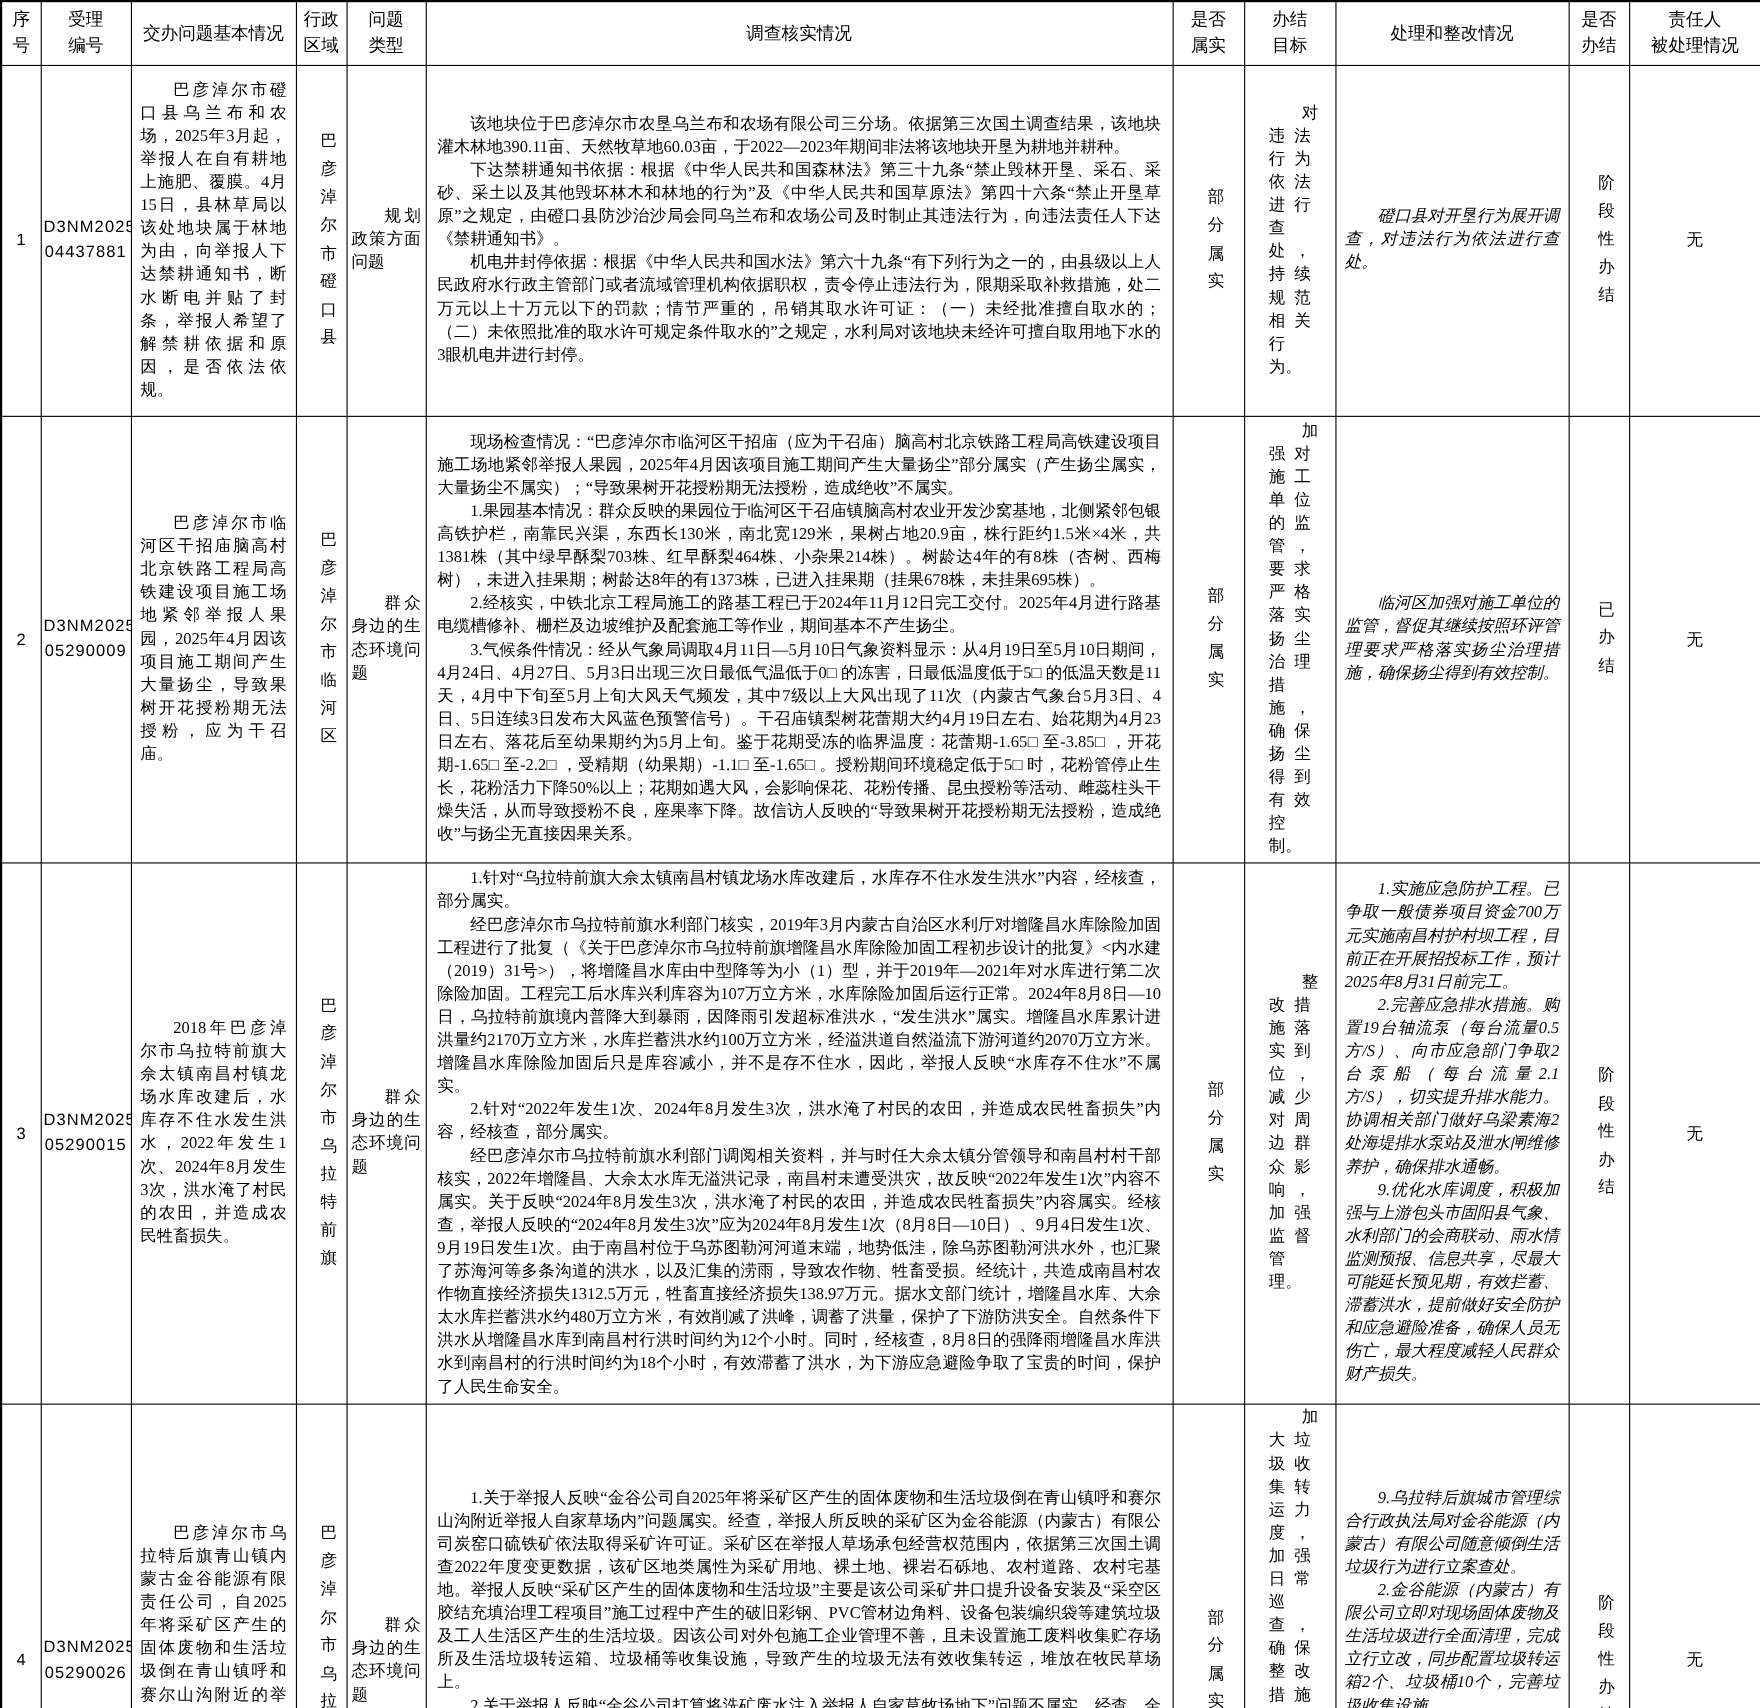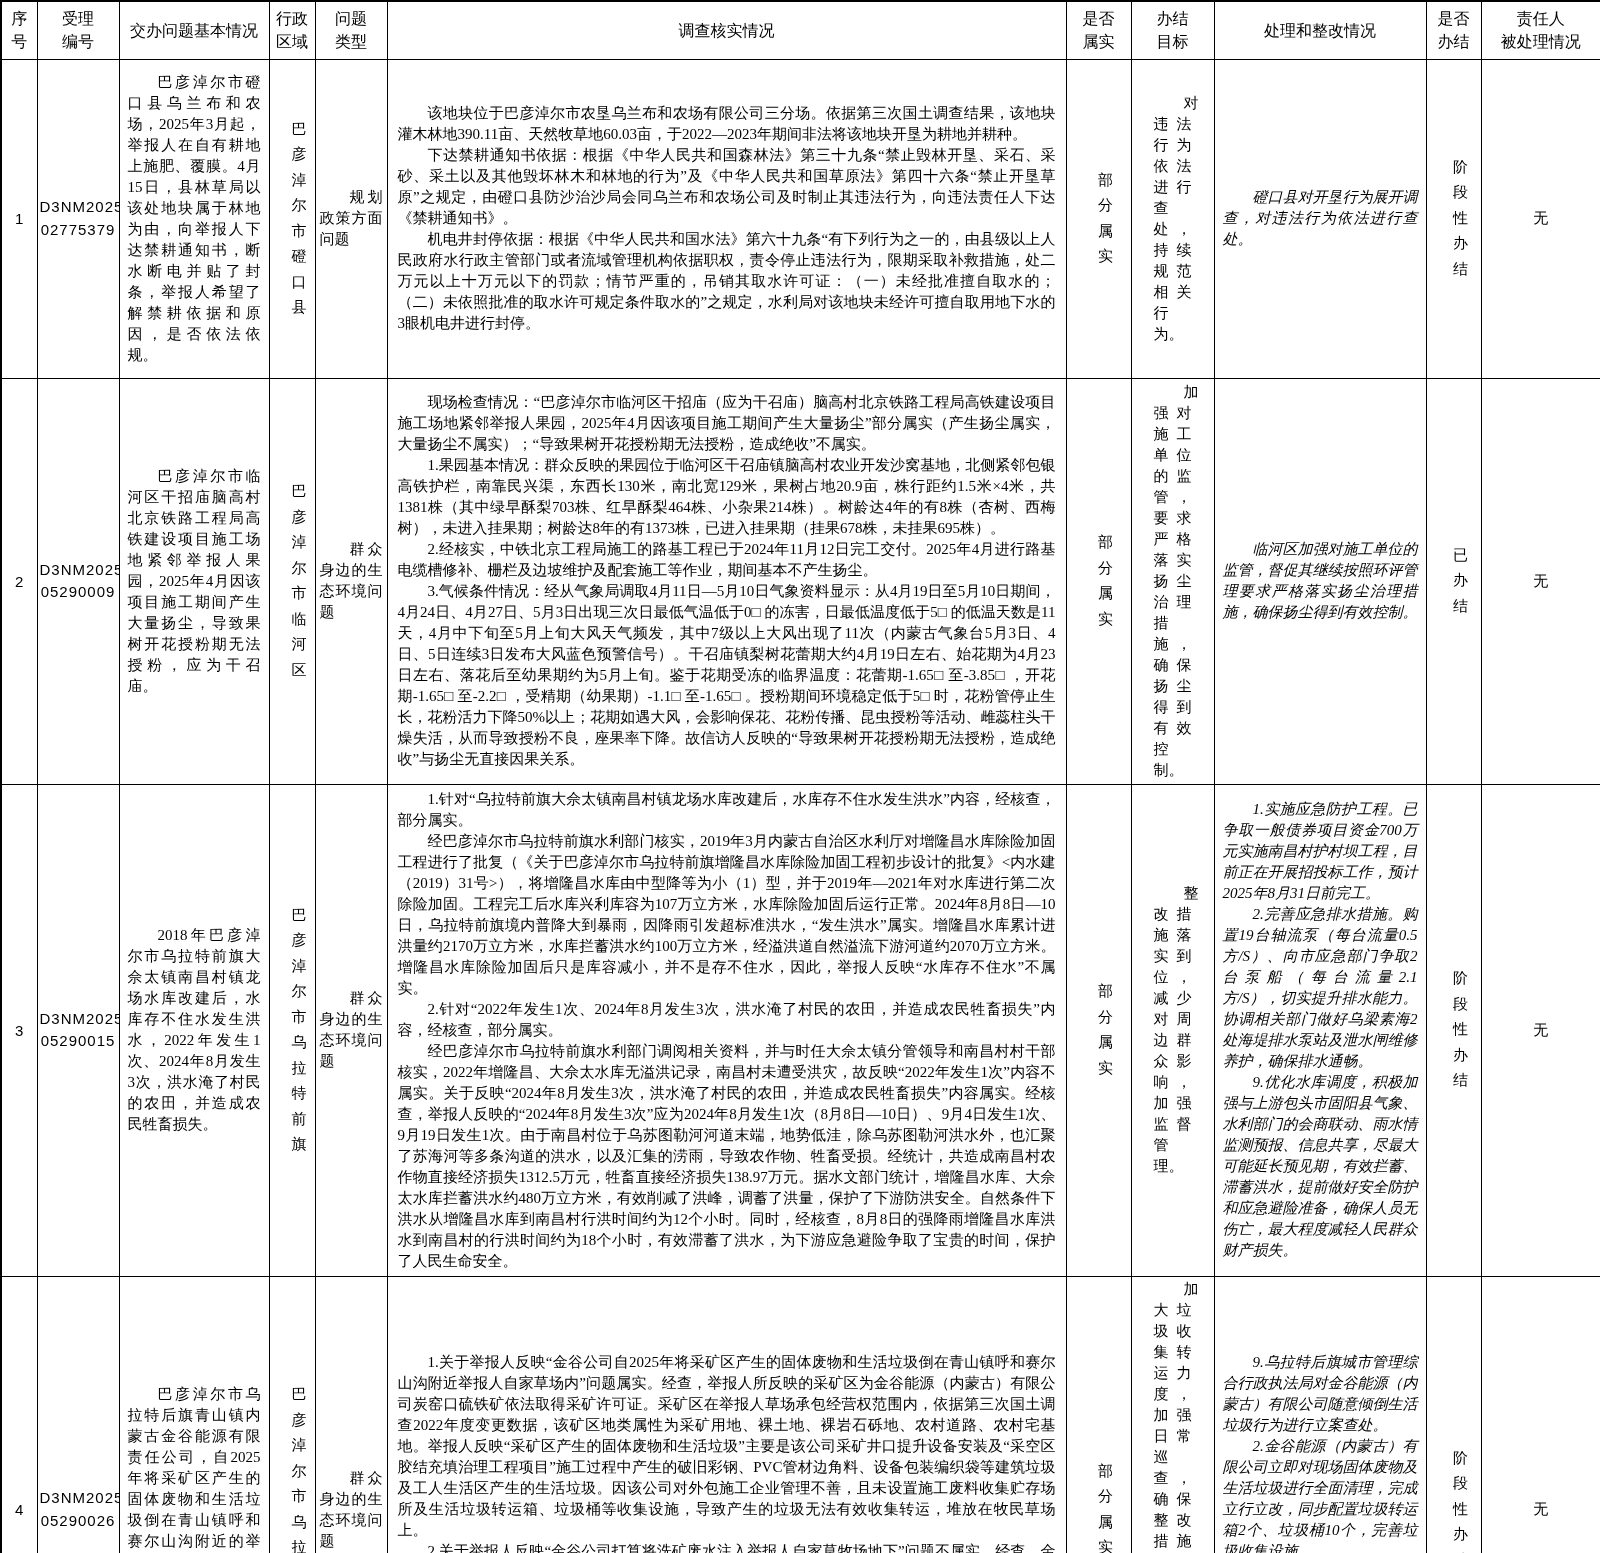--- a/index.html
+++ b/index.html
@@ -59,21 +59,21 @@
       <th>责任人
 被处理情况</th>
     </tr>
   </thead>
   <tbody>
 
     <tr style="height:263px">
       <td class="c-seq">1</td>
       <td class="c-id">
         <div>D3NM2025</div>
-        <div>02775379</div>
+        <div>04437881</div>
       </td>
       <td class="c-problem cell">
           <p>巴彦淖尔市磴口县乌兰布和农场，2025年3月起，举报人在自有耕地上施肥、覆膜。4月15日，县林草局以该处地块属于林地为由，向举报人下达禁耕通知书，断水断电并贴了封条，举报人希望了解禁耕依据和原因，是否依法依规。</p>
         </td>
       <td class="c-vert"><span class="vtext">巴彦淖尔市磴口县</span></td>
       <td class="c-type cell">
           <p>规划政策方面问题</p>
         </td>
       <td class="c-inv cell">
         <p>该地块位于巴彦淖尔市农垦乌兰布和农场有限公司三分场。依据第三次国土调查结果，该地块灌木林地390.11亩、天然牧草地60.03亩，于2022—2023年期间非法将该地块开垦为耕地并耕种。</p>

